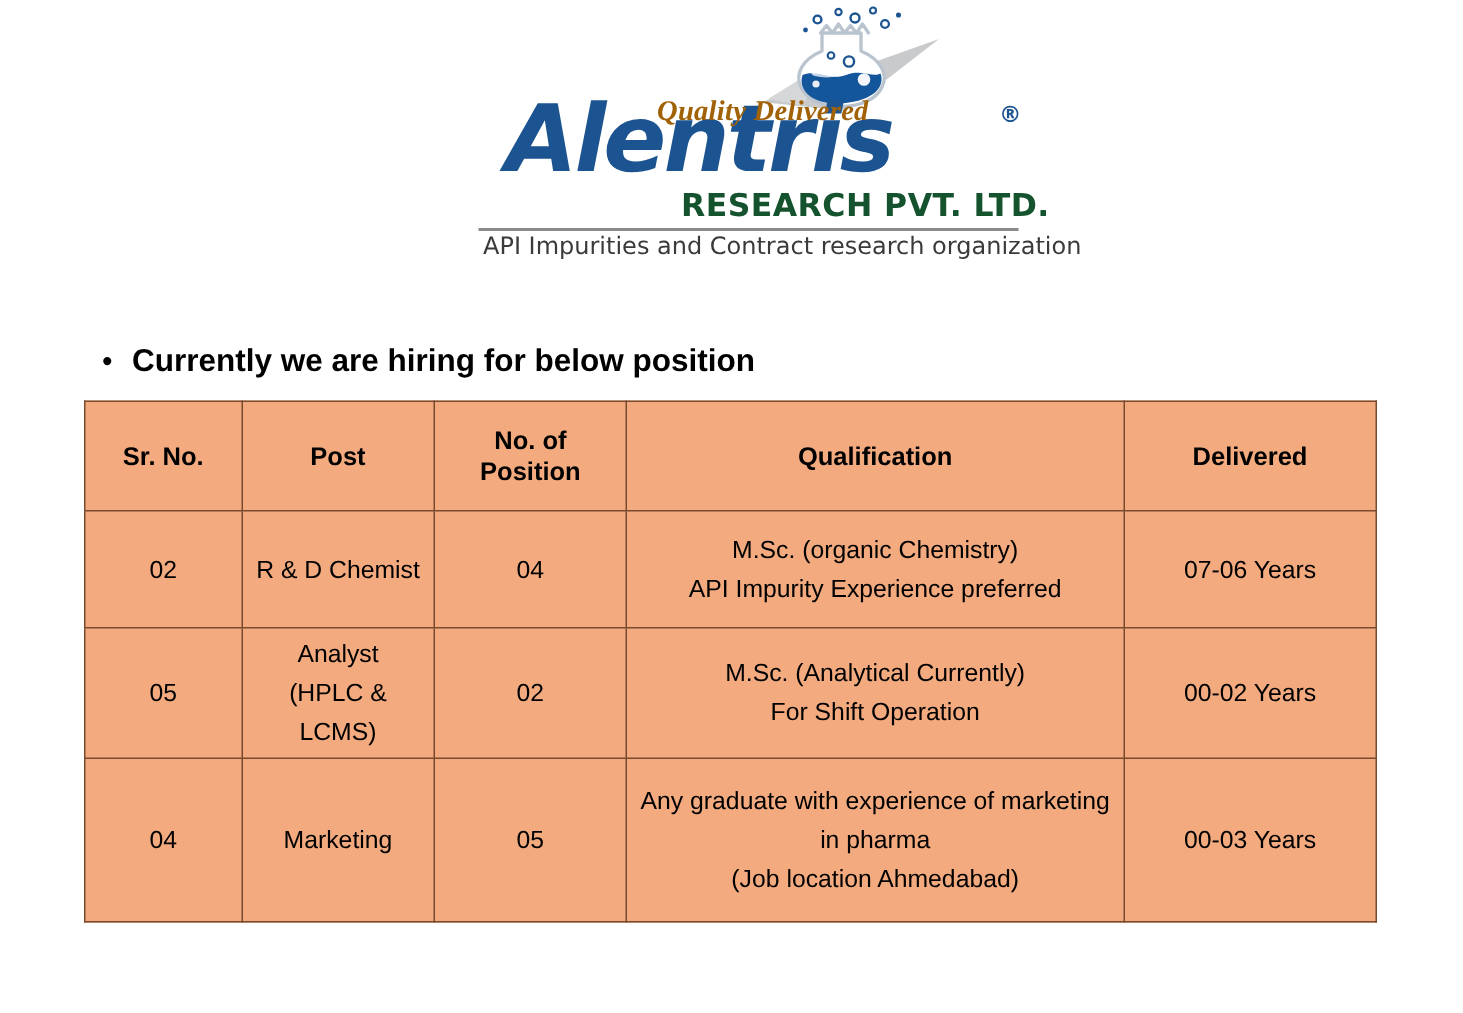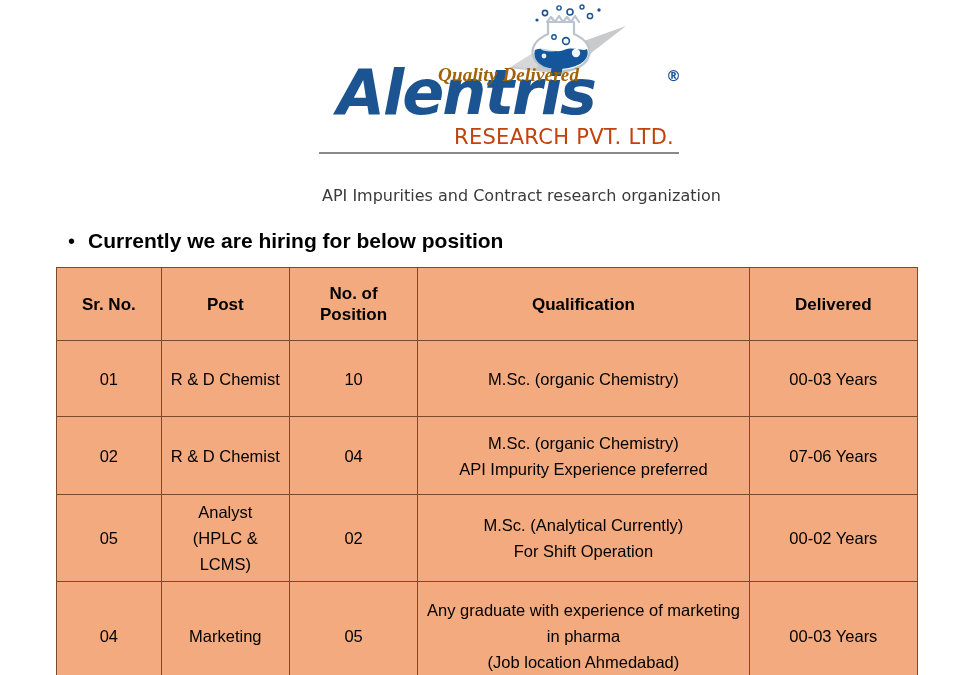--- a/index.html
+++ b/index.html
@@ -74,22 +74,22 @@
     color: #a16207;
     letter-spacing: 0.2px;
     white-space: nowrap;
   }
   #research-line {
     position: absolute;
     left: 136px;
     top: 121px;
     font-family: "DejaVu Sans", sans-serif;
     font-size: 21px;
-    font-weight: normal;
-    color: #c2410c;
+    font-weight: bold;
+    color: #14532d;
     letter-spacing: 0.3px;
     white-space: nowrap;
   }
   #logo-rule {
     position: absolute;
     left: 1px;
     top: 148px;
     width: 360px;
     height: 2px;
     background: #8A8A8C;
@@ -98,21 +98,20 @@
     position: absolute;
     left: 4px;
     top: 150px;
     width: 358px;
     text-align: center;
     font-family: "DejaVu Sans", sans-serif;
     font-size: 16px;
     font-weight: normal;
     color: #3A3A3C;
     white-space: nowrap;
-    margin-top: 32px;
   }
 
   
   #heading-line {
     position: absolute;
     left: 68px;
     top: 230px;
     display: flex;
     align-items: baseline;
   }
@@ -248,35 +247,20 @@
         </div>
       </th>
       <th class="col-exp">
         <div class="cell-lines">
           <span>Delivered</span>
         </div>
       </th>
     </tr>
   </thead>
   <tbody>
-    <tr class="r2">
-      <td>01</td>
-      <td>
-        <div class="cell-lines">
-          <span>R &amp; D Chemist</span>
-        </div>
-      </td>
-      <td>10</td>
-      <td>
-        <div class="cell-lines">
-          <span>M.Sc. (organic Chemistry)</span>
-        </div>
-      </td>
-      <td>00-03 Years</td>
-    </tr>
 
     <tr class="r3">
       <td>02</td>
       <td>
         <div class="cell-lines">
           <span>R &amp; D Chemist</span>
         </div>
       </td>
       <td>04</td>
       <td>

